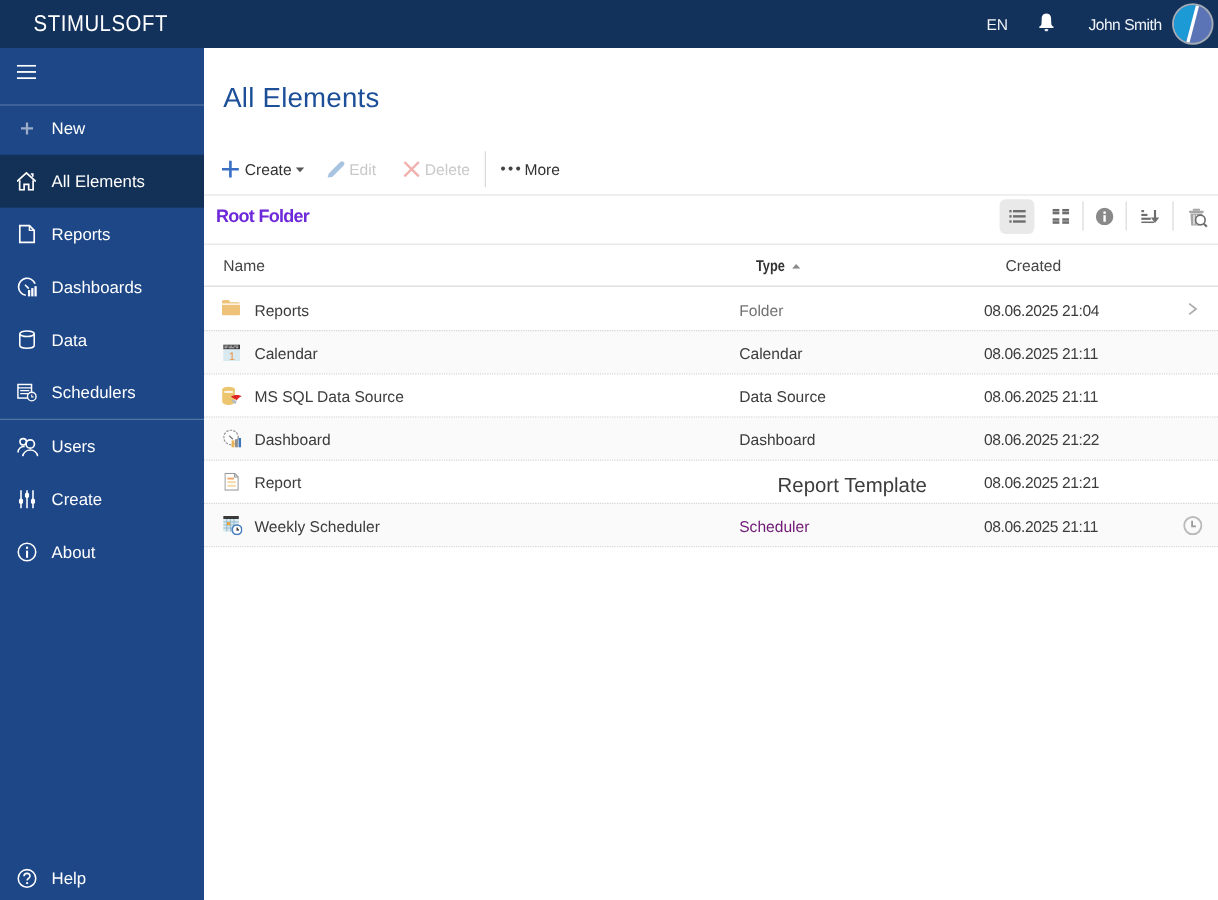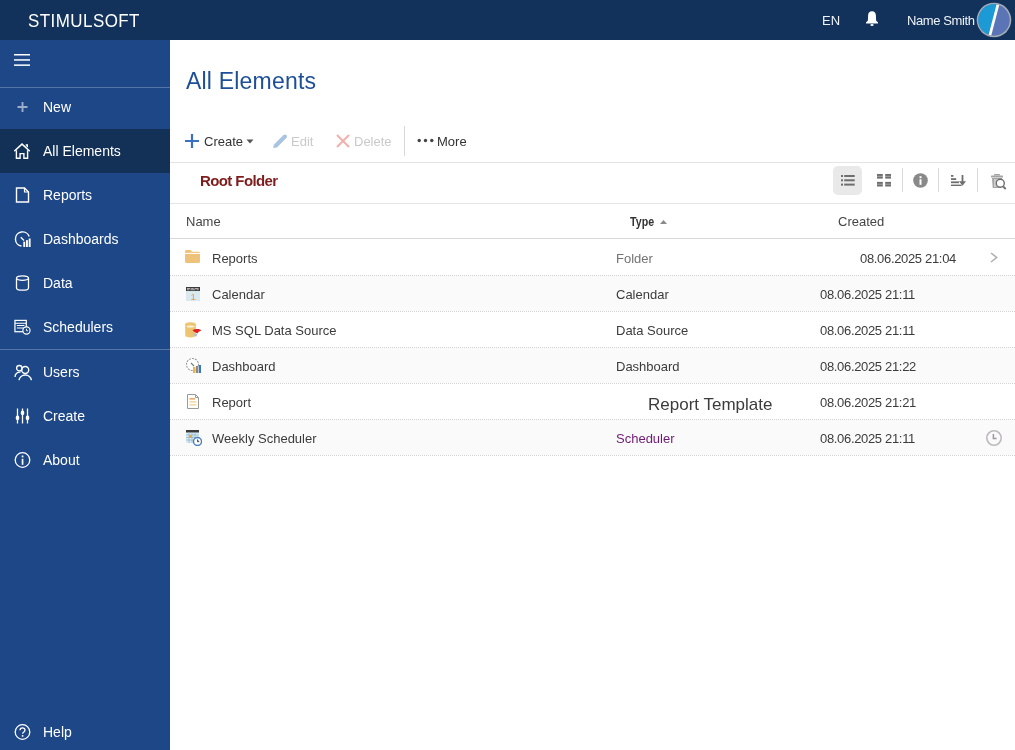--- a/index.html
+++ b/index.html
@@ -12,37 +12,37 @@
 .sidebar{position:absolute;left:0;top:40px;width:170px;height:710px;background:#1d4787}
 .sb-sep{position:absolute;left:0;width:170px;height:1px;background:rgba(255,255,255,0.25)}
 .mitem{position:absolute;left:0;width:170px;height:44px;color:#fff;font-size:14px}
 .mitem .txt{position:absolute;left:43px;top:50%;transform:translateY(-50%)}
 .mitem .ic{position:absolute;left:14px;top:50%;transform:translateY(-50%);width:17px;height:17px}
 .mitem.sel{background:#133157}
 .title{position:absolute;left:186px;top:68px;color:#1d4f99;font-size:23px;letter-spacing:0.2px}
 .tb-txt{font-size:13px;color:#333}
 .tb-dis{font-size:13px;color:#c9c9c9}
 .hline{position:absolute;background:#e4e4e4;height:1px}
-.rootf{position:absolute;left:200px;top:172px;font-size:15px;font-weight:bold;color:#7f1d1d;letter-spacing:-0.6px}
+.rootf{position:absolute;left:180px;top:172px;font-size:15px;font-weight:bold;color:#6d28d9;letter-spacing:-0.6px}
 .th{position:absolute;font-size:13px;color:#454545}
 .row{position:absolute;left:170px;width:845px;height:36px}
 .row.alt{background:#fafafa}
 .rowsep{position:absolute;left:170px;width:845px;border-top:1px dotted #d4d4d4}
 </style>
 </head>
 <body>
 
 <div class="topbar"></div>
 <div class="logo">STIMULSOFT</div>
 <div class="en">EN</div>
 <svg class="abs" style="left:864.5px;top:11px" width="14" height="16" viewBox="0 0 14 16">
   <path d="M7 0.3 C9.6 0.3 10.9 2.2 10.9 4.5 L11.1 8.9 C11.1 9.9 11.9 10.6 12.9 11.1 L12.9 12.4 L1.1 12.4 L1.1 11.1 C2.1 10.6 2.9 9.9 2.9 8.9 L3.1 4.5 C3.1 2.2 4.4 0.3 7 0.3 Z" fill="#fff"></path>
   <rect x="5.4" y="13.1" width="3.2" height="1.9" rx="0.9" fill="#e8ebf0"></rect>
 </svg>
-<div class="uname">Name Smith</div>
+<div class="uname">John Smith</div>
 <svg class="abs" style="left:976px;top:2px" width="36" height="36" viewBox="0 0 36 36">
   <defs>
     <clipPath id="avc">
         <circle cx="18" cy="18" r="15.7"></circle>
       </clipPath>
   </defs>
   <circle cx="18" cy="18" r="17.3" fill="#a3abb5"></circle>
   <g clip-path="url(#avc)">
     <rect x="0" y="0" width="36" height="36" fill="#5a74b5"></rect>
     <path d="M0 0 L23 0 L11 36 L0 36 Z" fill="#1b9ad6"></path>
@@ -244,21 +244,21 @@
 <div class="rowsep" style="top:383px"></div>
 <div class="rowsep" style="top:419px"></div>
 <div class="rowsep" style="top:455px"></div>
 
 <svg class="abs" style="left:185px;top:250px" width="15" height="13" viewBox="0 0 15 13">
     <path d="M0 1.5 C0 0.7 0.6 0 1.4 0 L5.2 0 C5.9 0 6.5 0.6 6.5 1.3 L6.5 1.8 L13.6 1.8 C14.4 1.8 15 2.4 15 3.2 L15 11.6 C15 12.4 14.4 13 13.6 13 L1.4 13 C0.6 13 0 12.4 0 11.6 Z" fill="#eec278"></path>
     <path d="M0 3.4 L15 3.4" stroke="#fff" stroke-width="1"></path>
   </svg>
 <div class="abs" style="left:212px;top:251px;font-size:13px;color:#3c3c3c">Reports</div>
 <div class="abs" style="left:616px;top:251px;font-size:13px;color:#737373">Folder</div>
-<div class="abs" style="left:860px;top:251px;font-size:13px;color:#3c3c3c;letter-spacing:-0.33px">08.06.2025 21:04</div>
+<div class="abs" style="left:820px;top:251px;font-size:13px;color:#3c3c3c;letter-spacing:-0.33px">08.06.2025 21:04</div>
 <svg class="abs" style="left:989.5px;top:251.5px" width="8" height="11" viewBox="0 0 8 11">
     <path d="M1 1 L6.7 5.5 L1 10" stroke="#adadad" stroke-width="1.5" fill="none"></path>
   </svg>
 
 <svg class="abs" style="left:186px;top:287px" width="14" height="14" viewBox="0 0 14 14">
     <rect x="0" y="0" width="14" height="4.2" fill="#3a3a3a"></rect>
     <g fill="#cfcfcf">
       <rect x="1" y="1" width="3.4" height="0.8"></rect>
       <rect x="5.2" y="1" width="2.4" height="0.8"></rect>
       <rect x="1" y="2.4" width="2.4" height="0.8"></rect>

